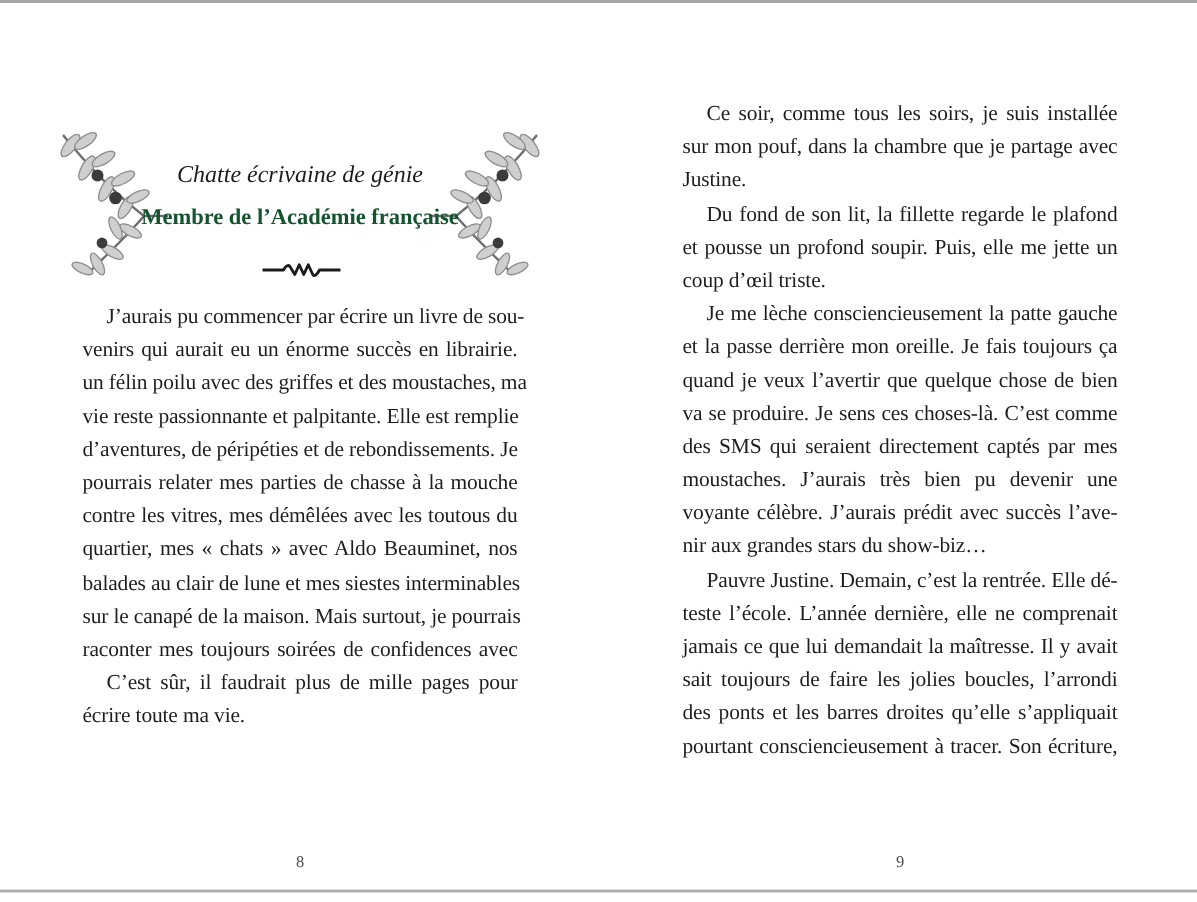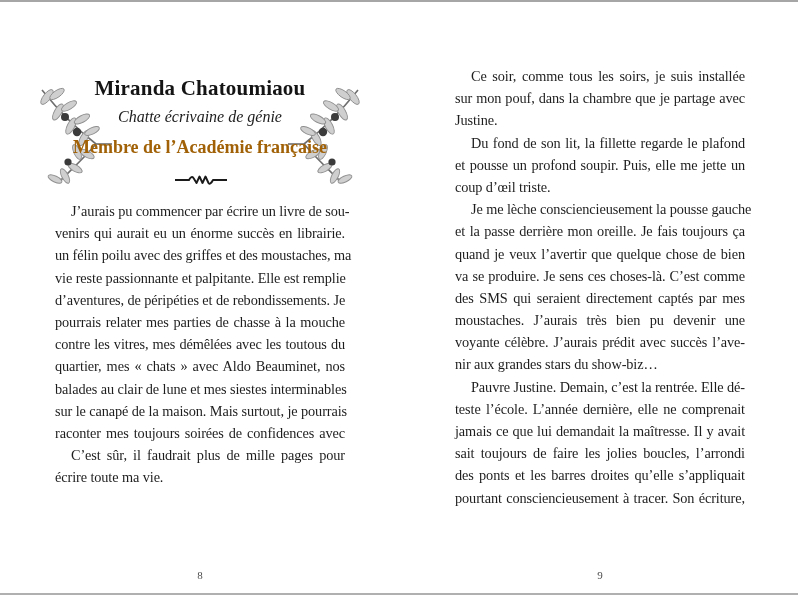--- a/index.html
+++ b/index.html
@@ -45,22 +45,22 @@
     text-align: center;
     font-style: italic;
     font-size: 16px;
     color: #1c1c1c;
   }
   .author-affiliation {
     position: absolute;
     left: 0; top: 65px; width: 340px;
     text-align: center;
     font-weight: 700;
-    font-size: 18px;
-    color: #a16207;
+    font-size: 15px;
+    color: #14532d;
   }
   .branch {
     position: absolute;
     top: 12px;
     width: 78px; height: 104px;
   }
   .branch.left  { left: 4px; }
   .branch.right { left: 258px; transform: scaleX(-1); }
   .divider {
     position: absolute;
@@ -158,21 +158,20 @@
           <ellipse cx="31" cy="92" rx="8" ry="3.2" transform="rotate(62 31 92)"></ellipse>
           <ellipse cx="21" cy="95" rx="7.5" ry="3" transform="rotate(25 21 95)"></ellipse>
         </g>
         <g fill="#3b3b3b">
           <circle cx="31" cy="33" r="4"></circle>
           <circle cx="43" cy="48" r="4.2"></circle>
           <circle cx="34" cy="78" r="3.6"></circle>
         </g>
       </svg>
 
-      <div class="author-title">Miranda Chatoumiaou</div>
       <div class="author-subtitle">Chatte écrivaine de génie</div>
       <div class="author-affiliation">Membre de l’Académie française</div>
 
       <svg class="divider" viewBox="0 0 52 10">
         <path d="M0,5 H14 C15.5,2 17.5,1 18.5,3 L21.5,8 L24.5,1.5 L27.5,8 L30.5,1.5 L33.5,8 C34.5,9.8 36.5,8 38,5 H52" fill="none" stroke="#1b1b1b" stroke-width="1.9" stroke-linecap="round" stroke-linejoin="round"></path>
       </svg>
     </div>
 
     <div class="body-col left">
         <div class="line par-start">J’aurais pu commencer par écrire un livre de sou-</div>
@@ -194,21 +193,21 @@
   </div>
 
   <div class="page">
     <div class="body-col right">
         <div class="line par-start">Ce soir, comme tous les soirs, je suis installée</div>
         <div class="line">sur mon pouf, dans la chambre que je partage avec</div>
         <div class="line par-end">Justine.</div>
         <div class="line par-start">Du fond de son lit, la fillette regarde le plafond</div>
         <div class="line">et pousse un profond soupir. Puis, elle me jette un</div>
         <div class="line par-end">coup d’œil triste.</div>
-        <div class="line par-start">Je me lèche consciencieusement la pousse gauche</div>
+        <div class="line par-start">Je me lèche consciencieusement la patte gauche</div>
         <div class="line">et la passe derrière mon oreille. Je fais toujours ça</div>
         <div class="line">quand je veux l’avertir que quelque chose de bien</div>
         <div class="line">va se produire. Je sens ces choses-là. C’est comme</div>
         <div class="line">des SMS qui seraient directement captés par mes</div>
         <div class="line">moustaches. J’aurais très bien pu devenir une</div>
         <div class="line">voyante célèbre. J’aurais prédit avec succès l’ave-</div>
         <div class="line par-end">nir aux grandes stars du show-biz…</div>
         <div class="line par-start">Pauvre Justine. Demain, c’est la rentrée. Elle dé-</div>
         <div class="line">teste l’école. L’année dernière, elle ne comprenait</div>
         <div class="line">jamais ce que lui demandait la maîtresse. Il y avait</div>

